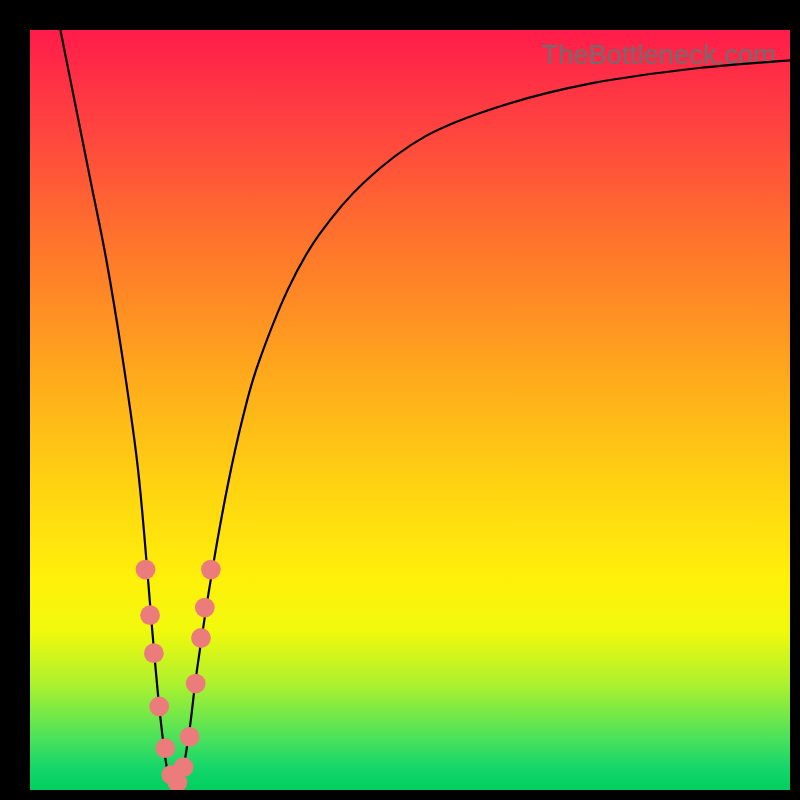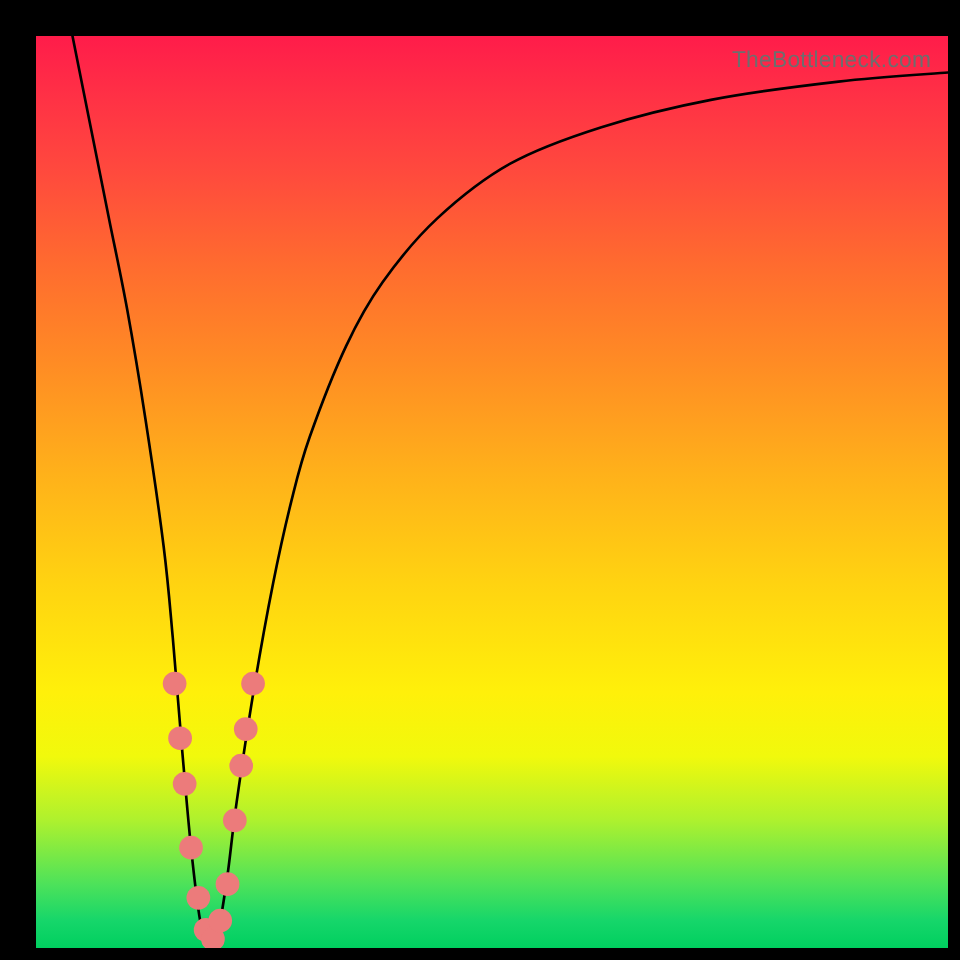--- a/index.html
+++ b/index.html
@@ -37,21 +37,21 @@
       #4de25a 93%,
       #16d66a 97%,
       #00cf5f 100%
     );
   }
   .watermark {
     position: absolute;
     top: 10px;
     right: 14px;
     font-family: Arial, Helvetica, sans-serif;
-    font-size: 19px;
+    font-size: 27px;
     color: #6e6e6e;
     letter-spacing: 0.2px;
     user-select: none;
   }
   svg.curve {
     position: absolute;
     left: 0;
     top: 0;
     width: 760px;
     height: 760px;

